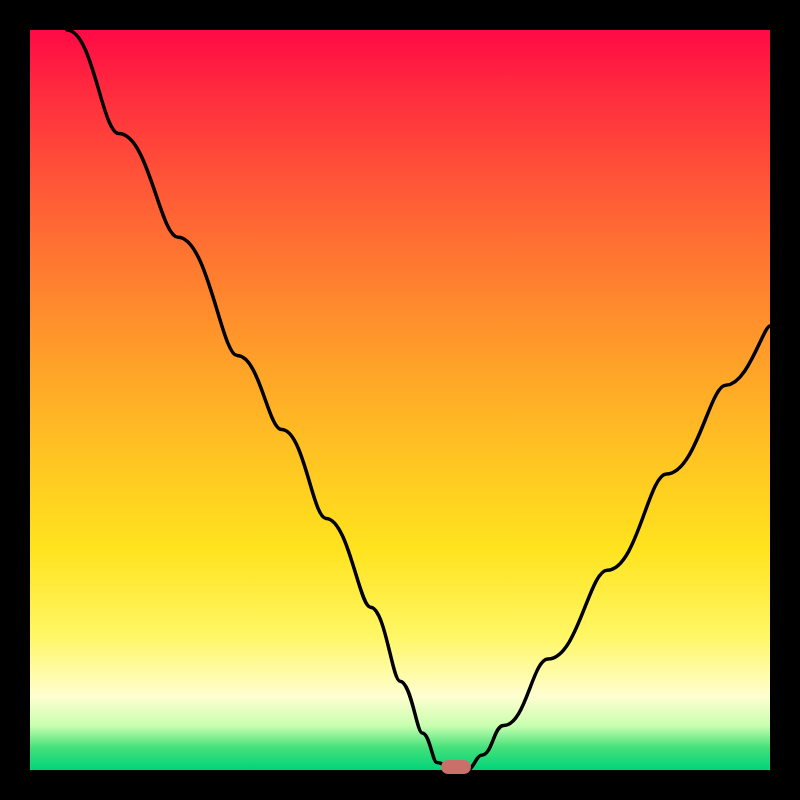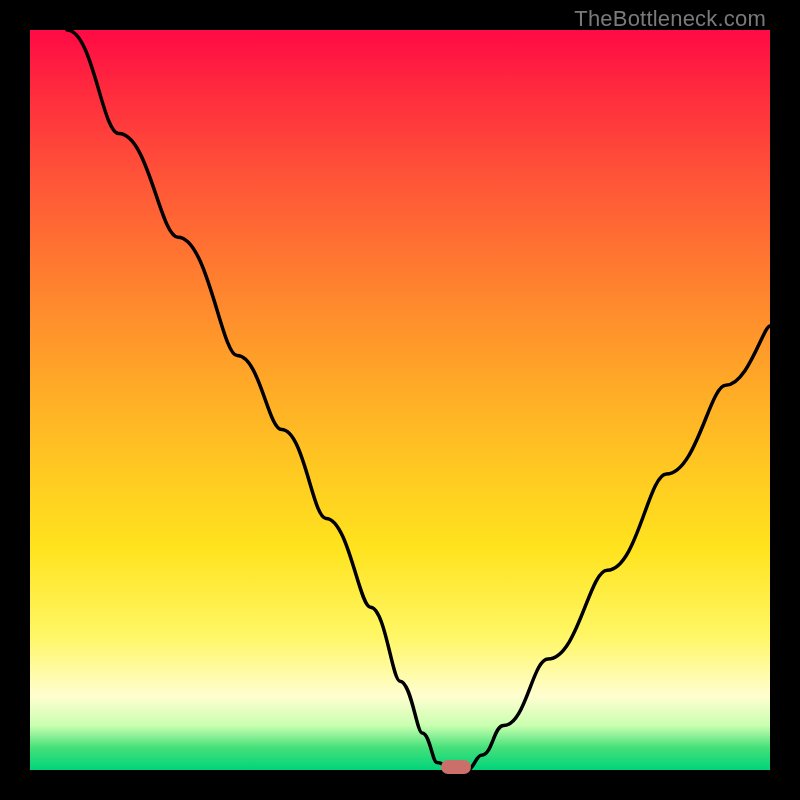--- a/index.html
+++ b/index.html
@@ -72,14 +72,13 @@
 
   <div class="plot">
 
     <svg class="curve-svg" viewBox="0 0 740 740" preserveAspectRatio="none">
       <path id="curvePath" d="M 37.0 0.0 C 62.9 0.0, 72.2 103.6, 88.8 103.6 C 118.4 103.6, 130.2 207.2, 148.0 207.2 C 177.6 207.2, 191.7 325.6, 207.2 325.6 C 229.4 325.6, 238.3 399.6, 251.6 399.6 C 273.8 399.6, 282.7 488.4, 296.0 488.4 C 318.2 488.4, 329.3 577.2, 340.4 577.2 C 355.2 577.2, 362.2 651.2, 370.0 651.2 C 381.1 651.2, 386.7 703.0, 392.2 703.0 C 399.6 703.0, 402.6 732.6, 407.0 732.6 C 414.4 732.6, 417.4 740.0, 421.8 740.0 C 429.2 740.0, 432.2 740.0, 436.6 740.0 C 444.0 740.0, 445.8 725.2, 451.4 725.2 C 462.5 725.2, 463.6 695.6, 473.6 695.6 C 495.8 695.6, 502.5 629.0, 518.0 629.0 C 547.6 629.0, 559.4 540.2, 577.2 540.2 C 606.8 540.2, 618.6 444.0, 636.4 444.0 C 666.0 444.0, 680.1 355.2, 695.6 355.2 C 717.8 355.2, 733.3 296.0, 740.0 296.0" fill="none" stroke="#000" stroke-width="3.5" stroke-linecap="round" stroke-linejoin="round"></path>
     </svg>
 
     <div id="marker" class="marker" style="left: 410.5px; top: 730px;"></div>
   </div>
 
-  <div class="watermark">TheBottleneck.com</div>
 </div>
 
 </body></html>

